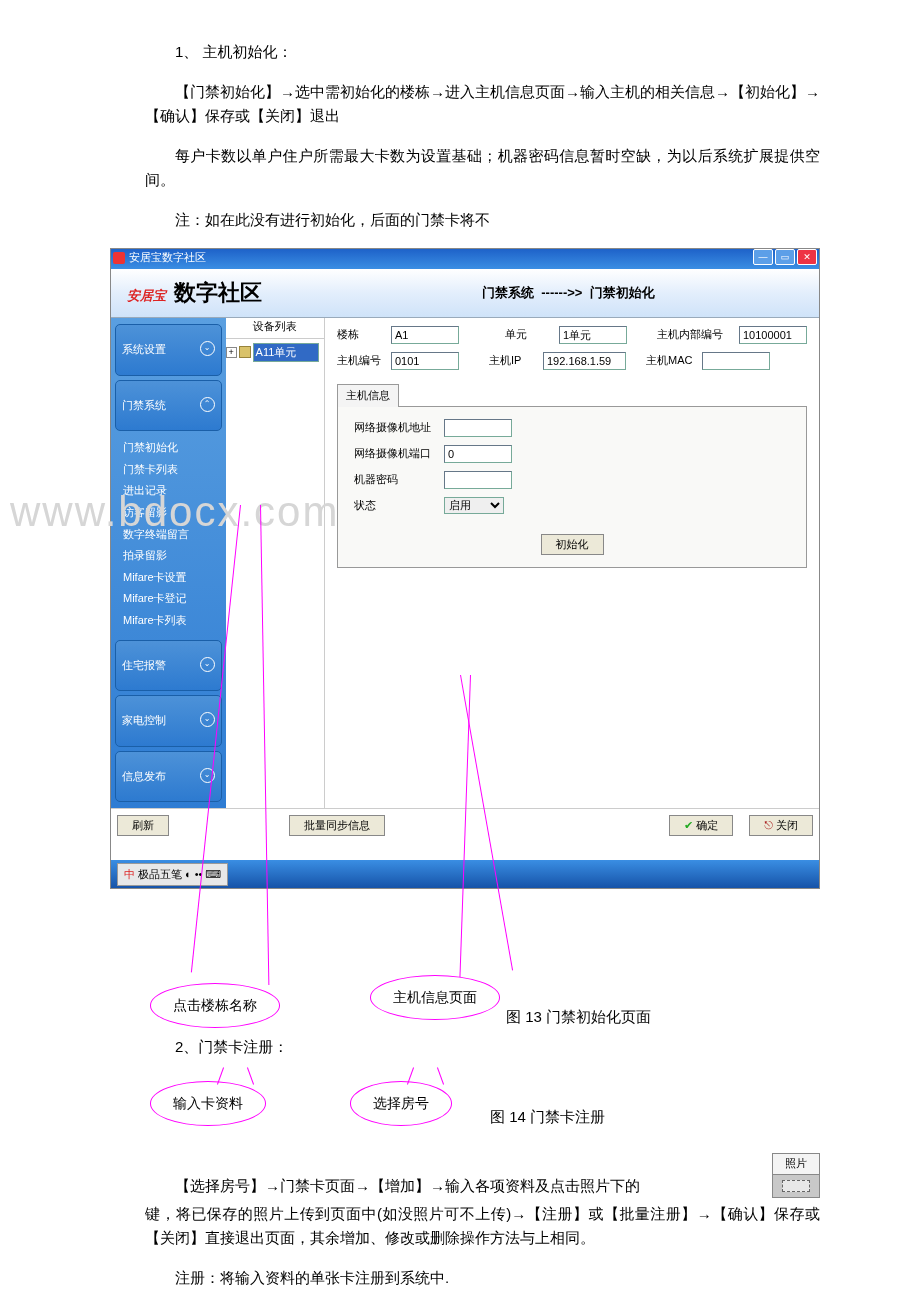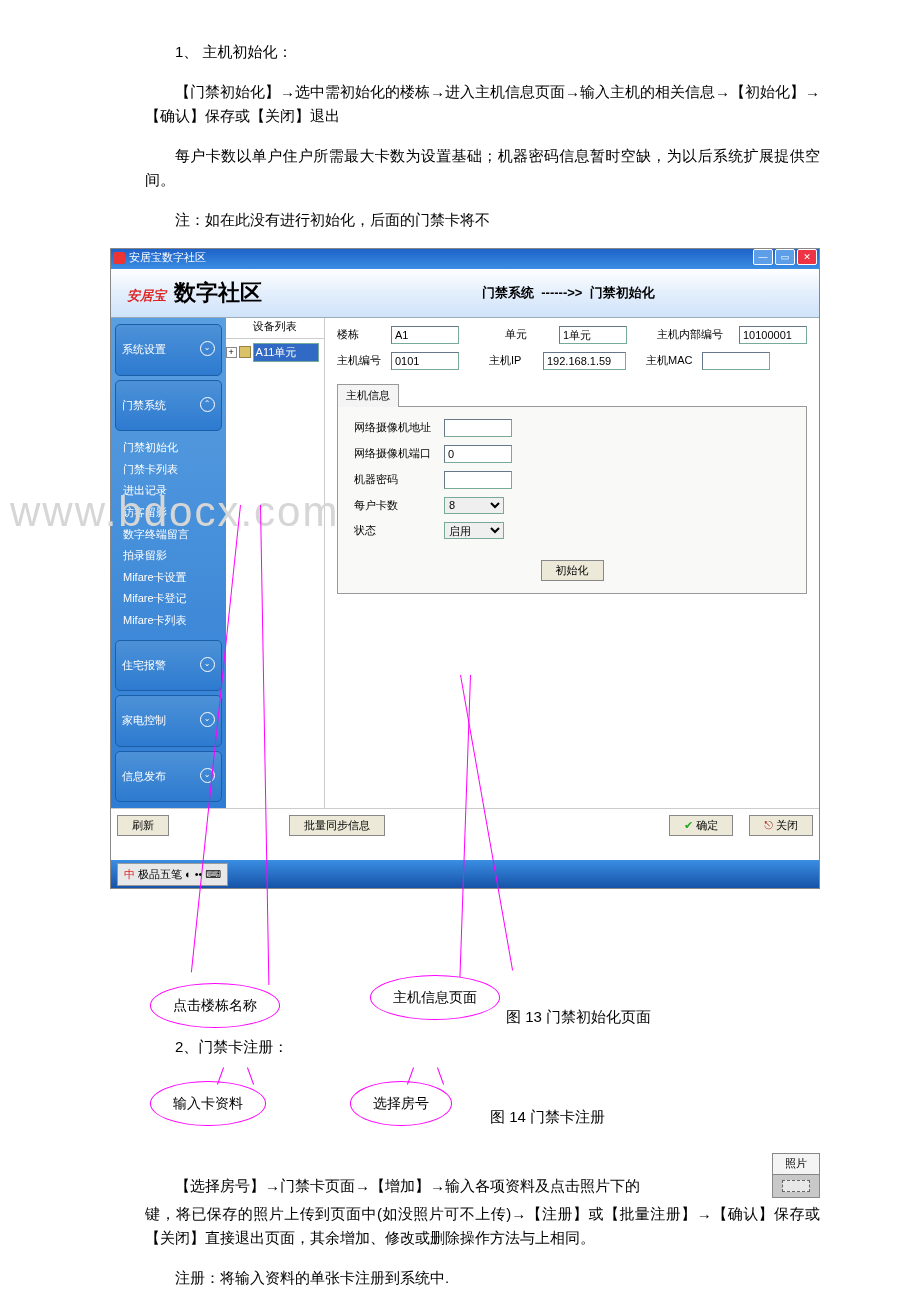--- a/index.html
+++ b/index.html
@@ -164,24 +164,20 @@
                 </div>
               <div class="frow">
                   <span class="flabel">网络摄像机端口</span>
                   <input class="finput w60" value="0" style="">
                 </div>
               <div class="frow">
                   <span class="flabel">机器密码</span>
                   <input class="finput w60" value="" style="">
                 </div>
               <div class="frow">
-                  <span class="flabel">每户卡数</span>
-                  <select class="sel"><option>8</option></select>
-                </div>
-              <div class="frow">
                   <span class="flabel">状态</span>
                   <select class="sel"><option>启用</option></select>
                 </div>
               <div style="text-align:center;margin-top:20px"><button class="btn">初始化</button></div>
             </div>
           </div>
           <div class="watermark" style="left:10px;top:230px">www.bdocx.com</div>
         </div>
       </div>
 

